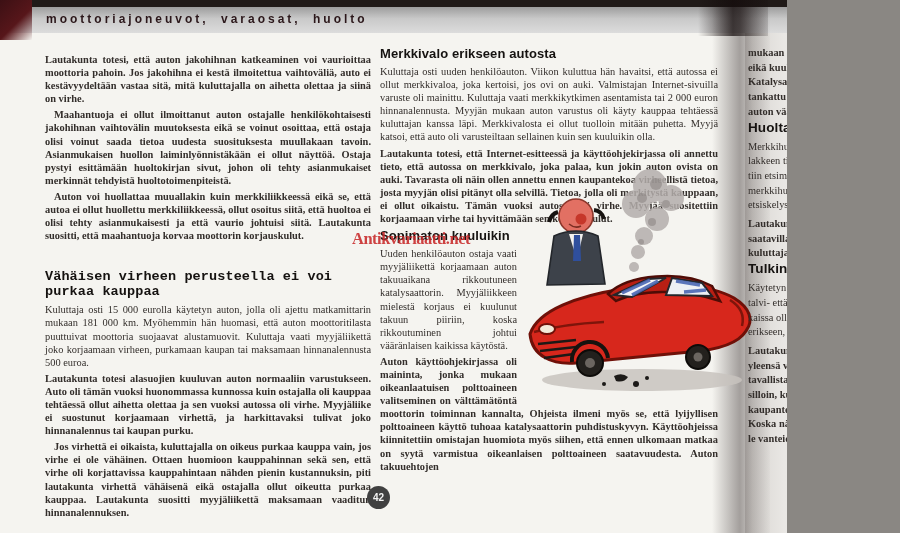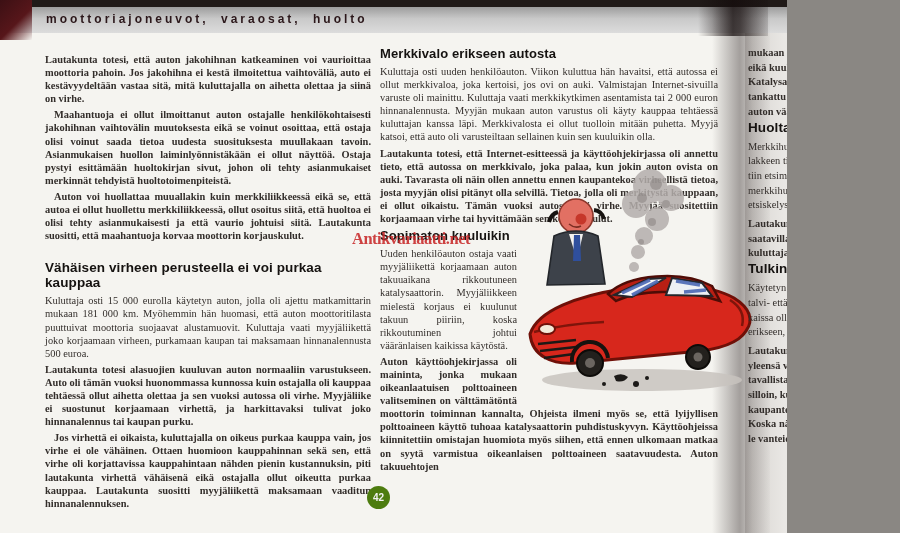--- a/index.html
+++ b/index.html
@@ -26,21 +26,21 @@
              background:linear-gradient(90deg,rgba(170,166,161,0.55) 0%,rgba(250,250,248,0.9) 45%,#e4e2de 100%);}
 
   
   .doc p{margin:0 0 3px 0;font-size:10.4px;line-height:13.1px;color:#332e2b;
          text-align:justify;}
   .b{font-weight:bold;color:#1d1814;}
   .ind{text-indent:9px;}
   h2{font-family:"Liberation Sans",sans-serif;font-weight:bold;color:#151210;
      font-size:13.5px;margin:0 0 4px 0;letter-spacing:0.1px;}
   .col-left{position:absolute;left:45px;top:53px;width:326px;}
-  .col-left h2{margin-top:18px;}
+  .col-left h2{margin-top:27px;font-family:Liberation Mono, monospace;}
   .col-mid{position:absolute;left:380px;top:46px;width:338px;}
   .col-mid h2{font-size:13px;}
 
   
   .illu{float:right;width:196px;height:170px;position:relative;margin:0 0 2px 5px;}
   .illu svg{position:absolute;top:-64px;left:-8px;overflow:visible;}
 
   
   .right-col{position:absolute;left:748px;top:46px;width:152px;overflow:hidden;}
   .rl{white-space:nowrap;overflow:hidden;font-size:10.4px;line-height:14.7px;color:#332e2b;}
@@ -48,21 +48,21 @@
   .mt{margin-top:15px;}
   .pgap{margin-top:4px;}
 
   
   .watermark{position:absolute;left:352px;top:209px;z-index:30;
              font-family:Liberation Serif, serif;font-weight:bold;
              font-size:16.5px;color:#c8292a;opacity:0.88;letter-spacing:-0.5px;margin-top:20px;}
 
   
   .page-num{position:absolute;left:367px;top:486px;width:23px;height:23px;
-            border-radius:50%;background:#4d7c0f;color:#f2f2f2;
+            border-radius:50%;background:#404040;color:#f2f2f2;
             font-family:"Liberation Sans",sans-serif;font-weight:bold;font-size:10px;
             display:flex;align-items:center;justify-content:center;z-index:20;}
 </style>
 </head>
 <body>
 
 <div class="stage">
 
   <div class="right-page"></div>
   <div class="header-bar"></div>

